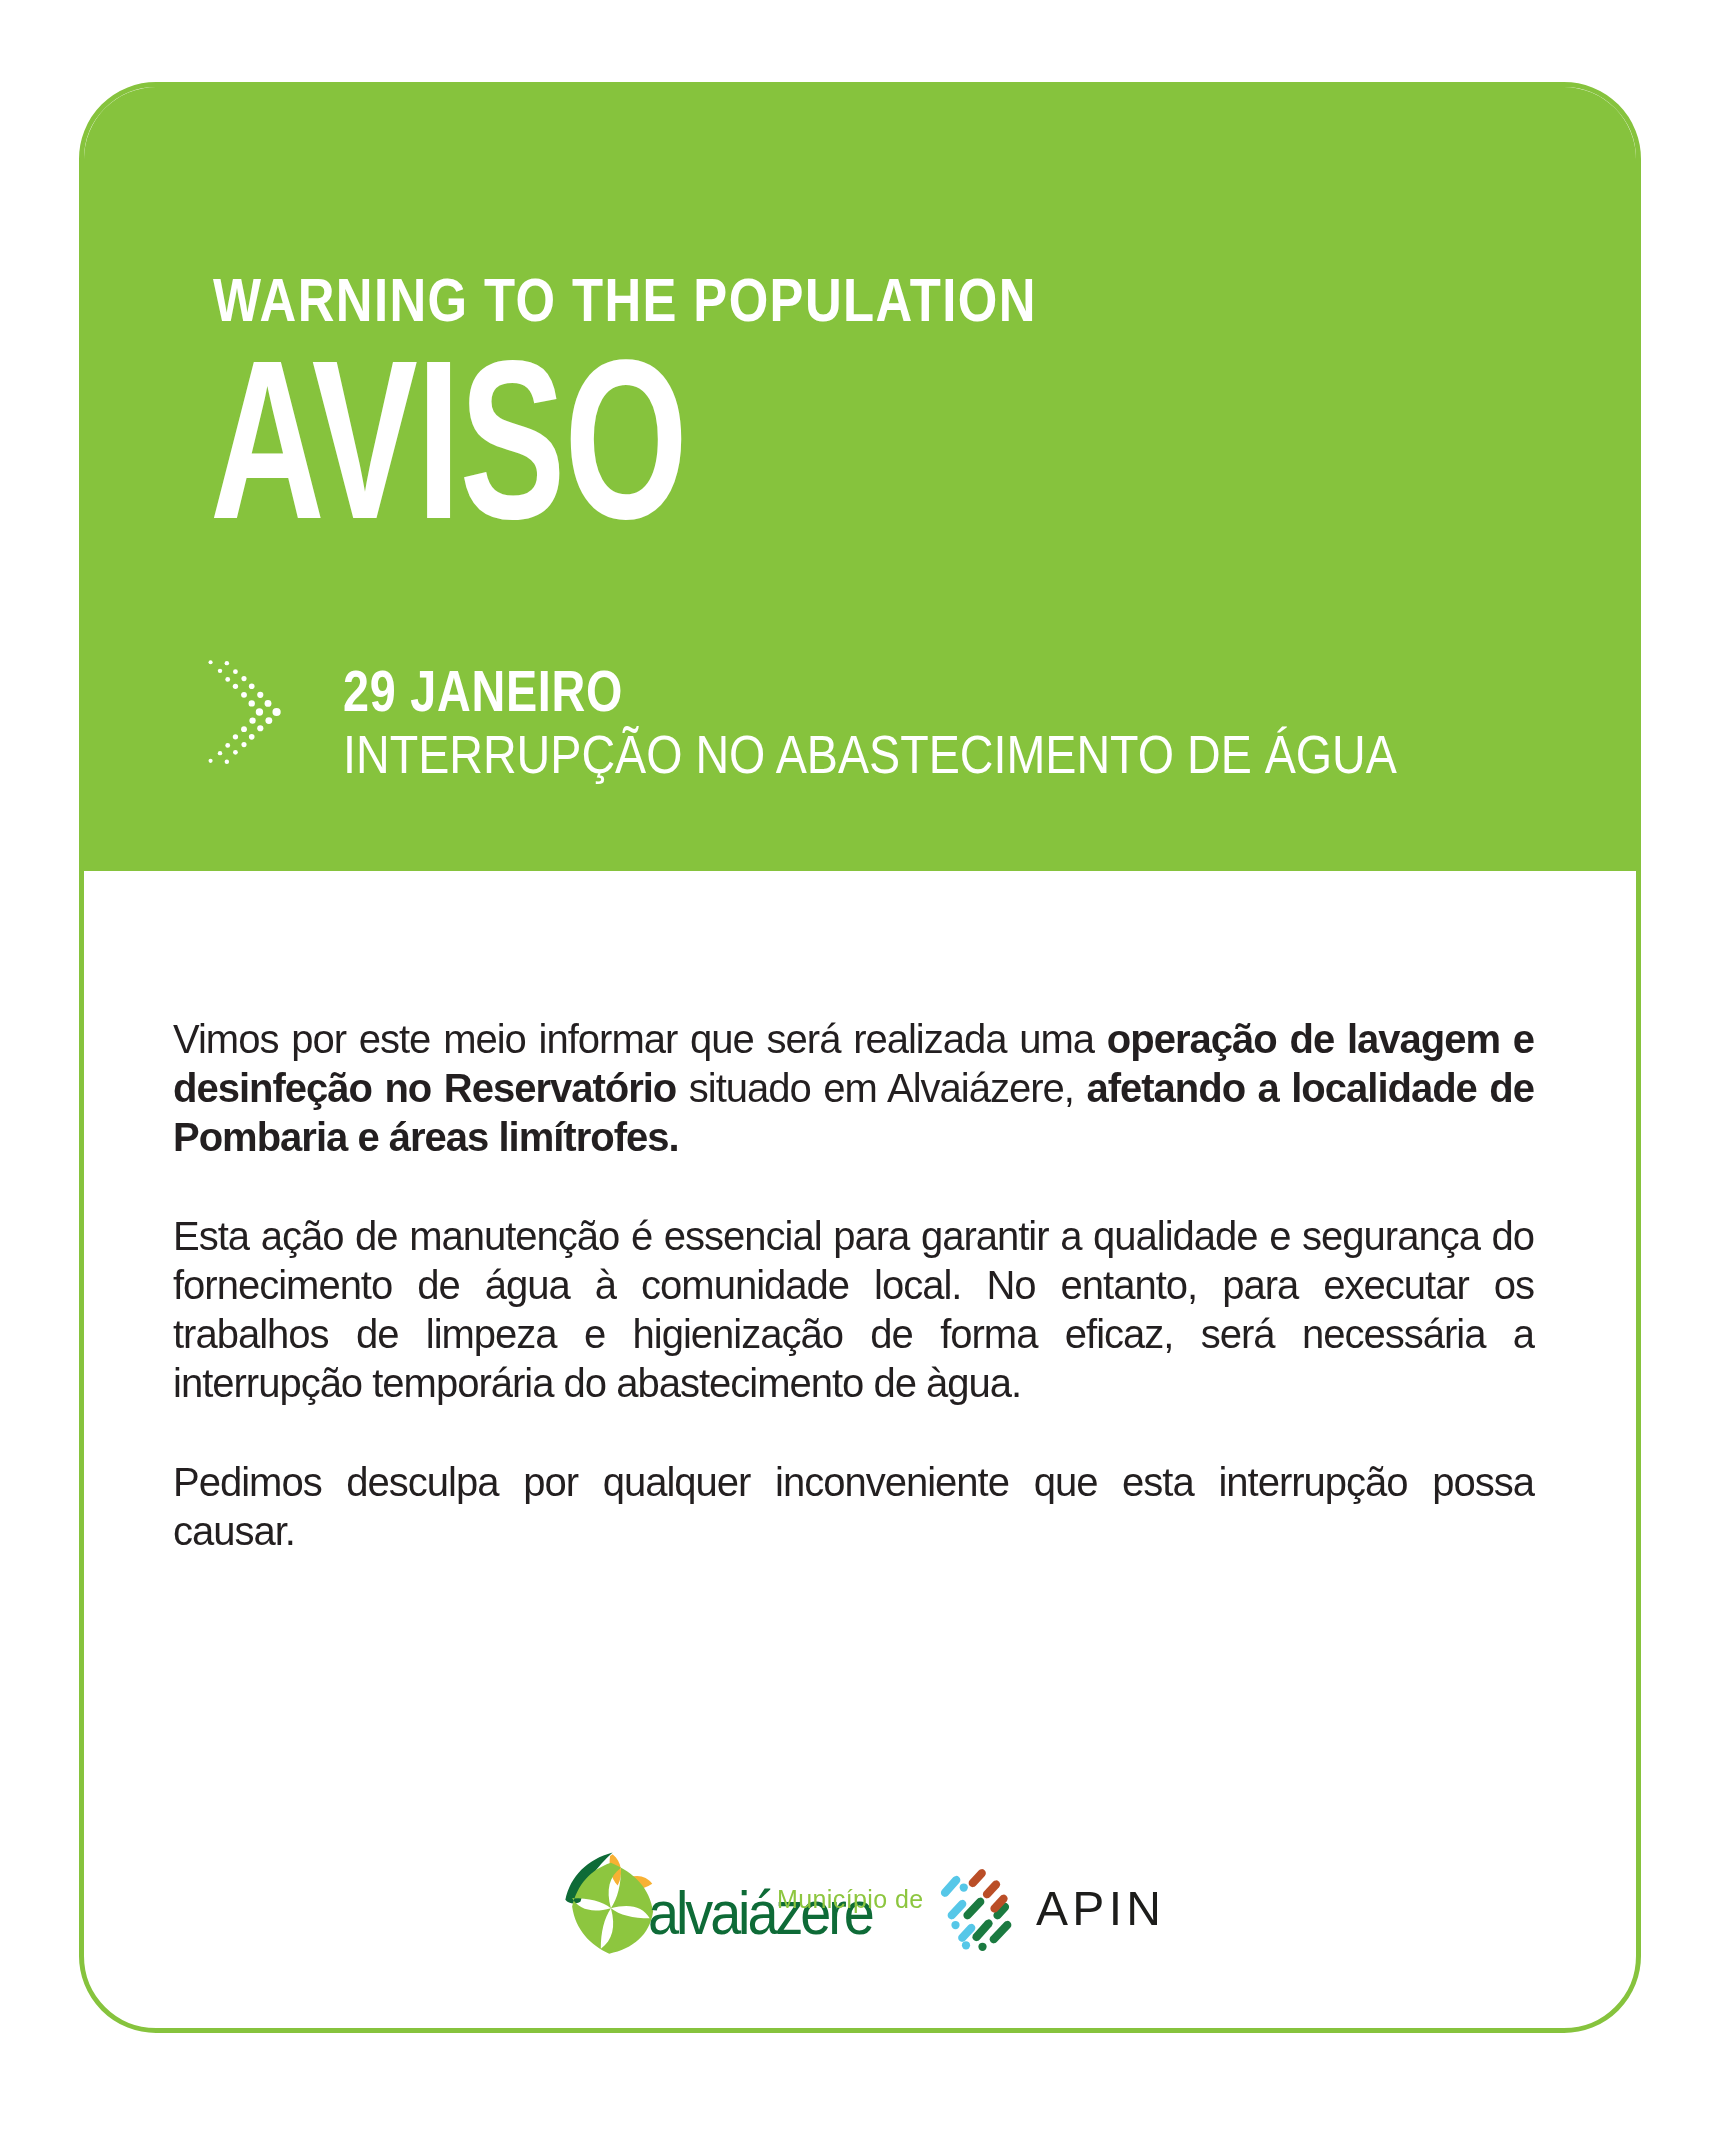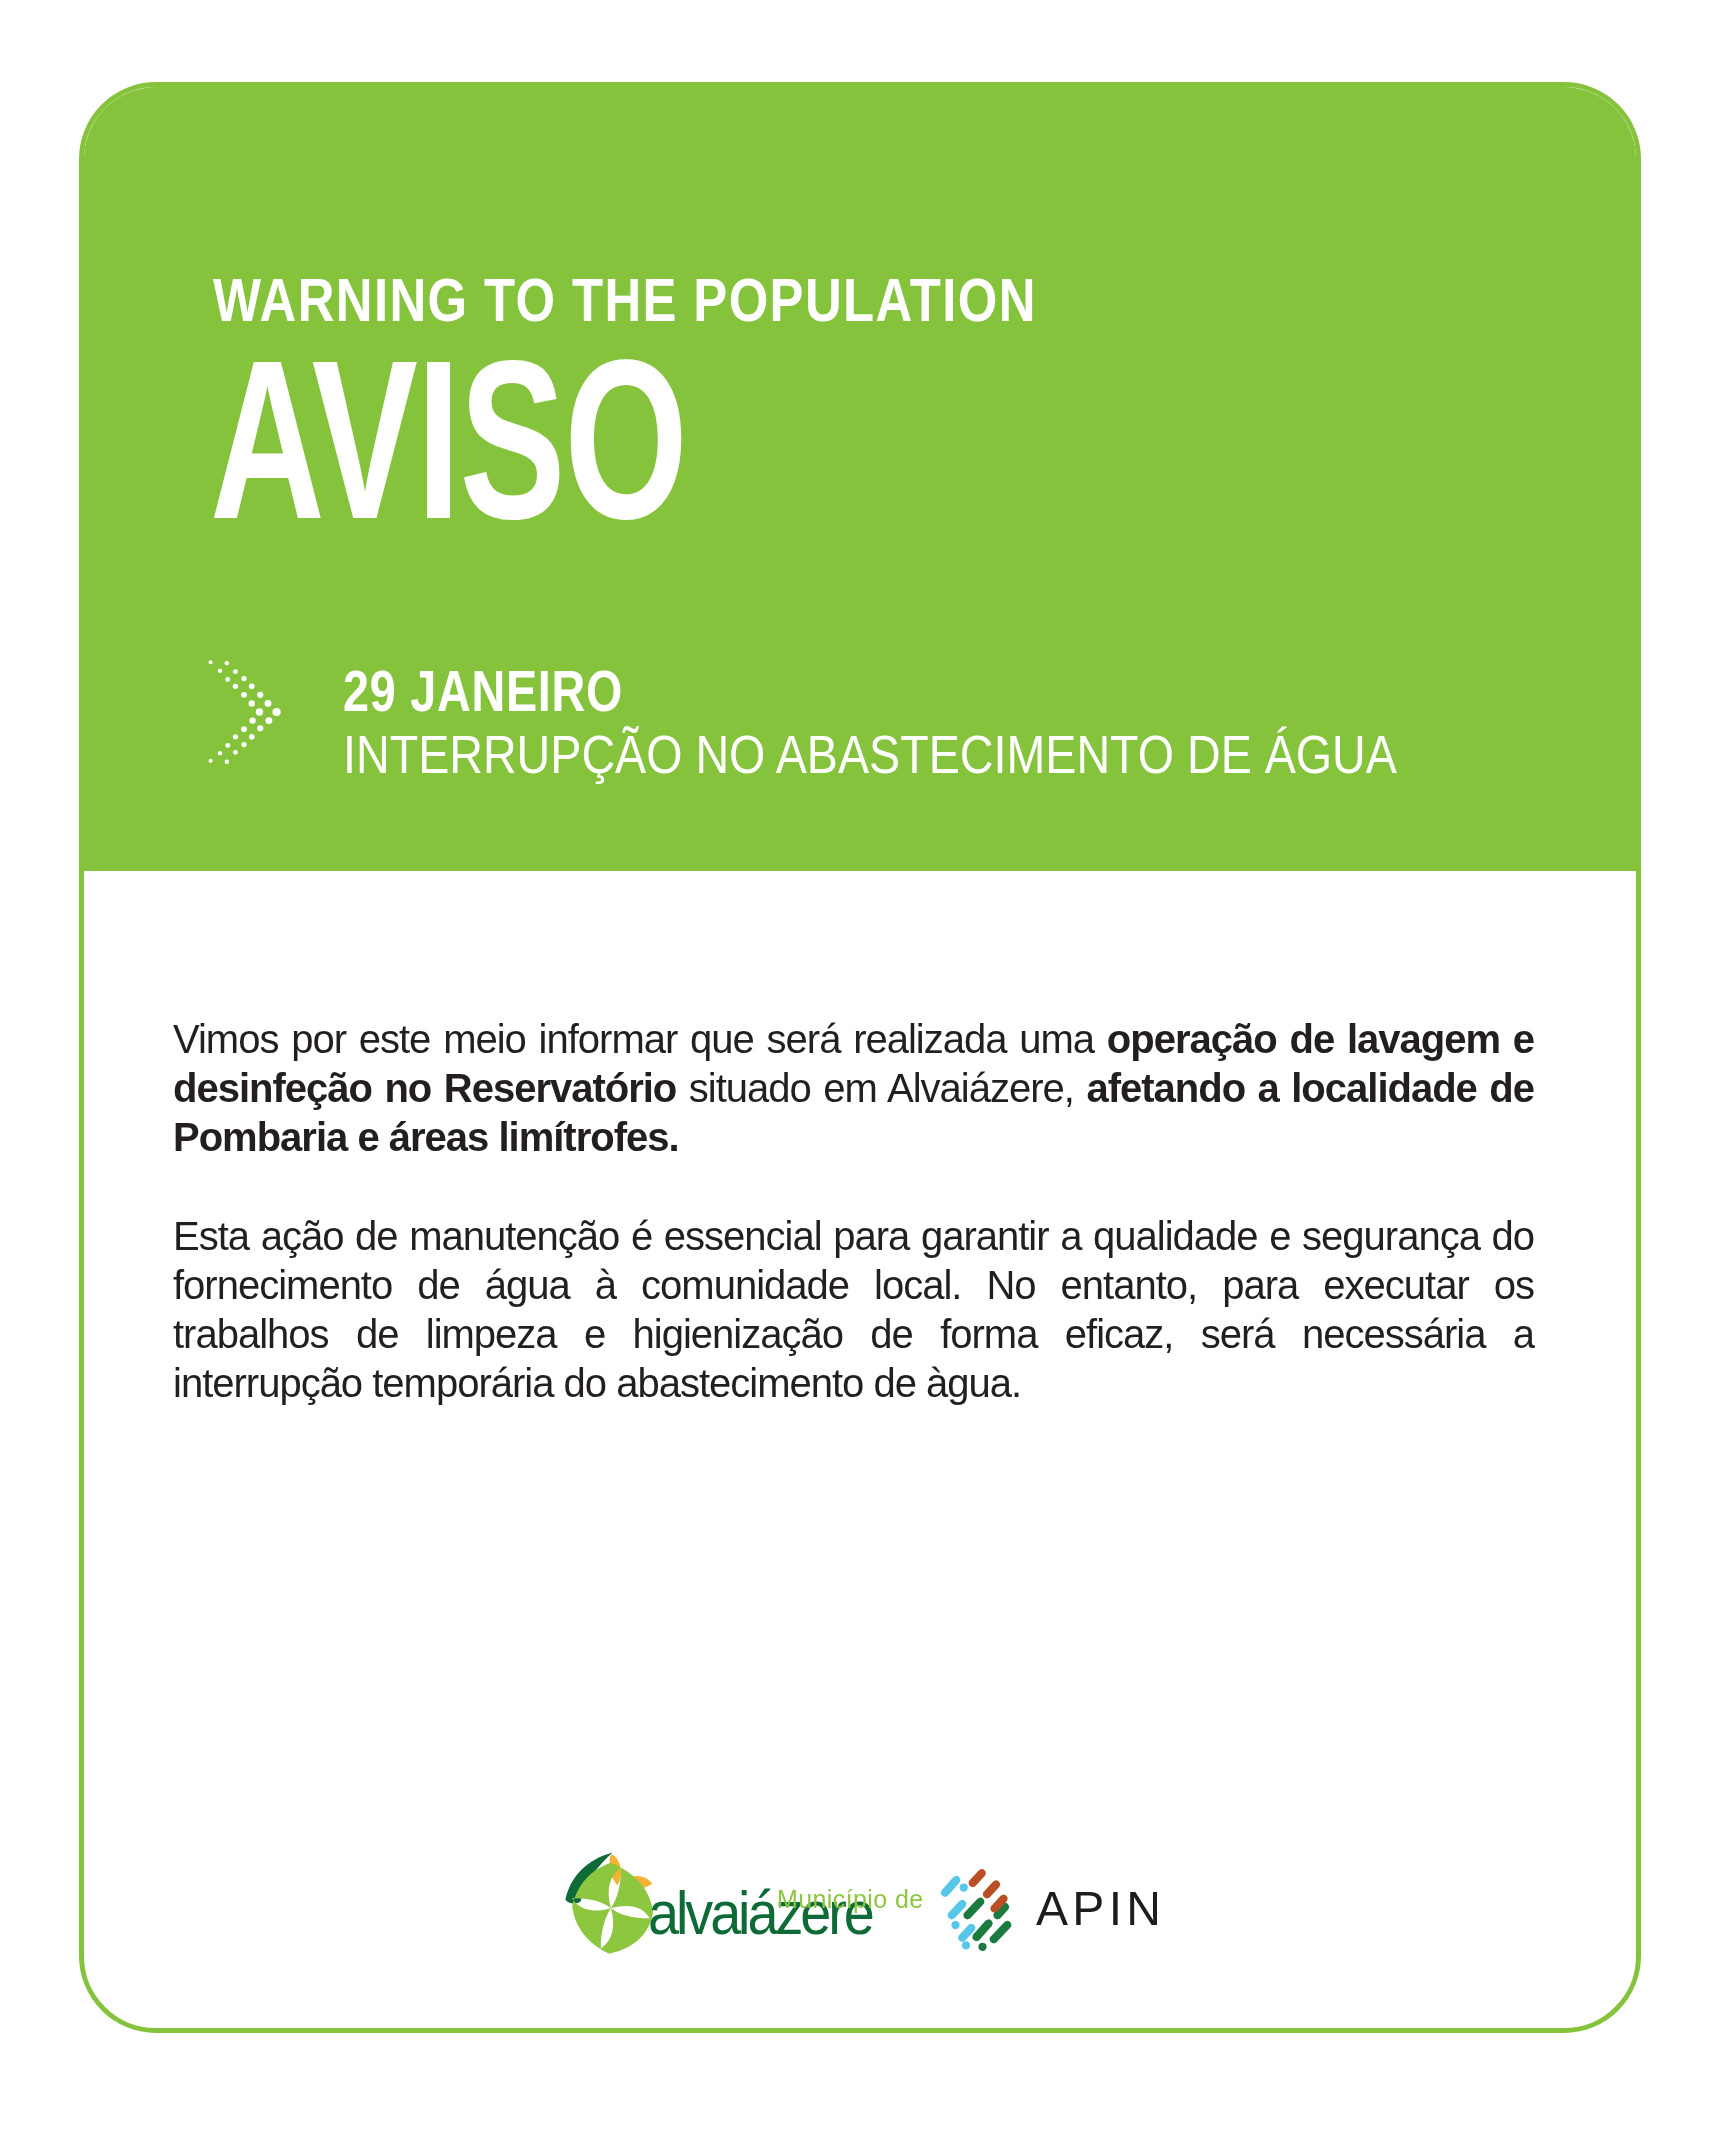--- a/index.html
+++ b/index.html
@@ -109,20 +109,21 @@
         <circle cx="24" cy="121" r="2.6"></circle>
     </g>
   </svg>
 
   <span class="abs cond date-line">29 JANEIRO</span>
   <span class="abs cond subtitle-line">INTERRUPÇÃO NO ABASTECIMENTO DE ÁGUA</span>
 
   <div class="abs body-text">
       <p><span>Vimos por este meio informar que será realizada uma </span><b>operação de lavagem e desinfeção no Reservatório</b><span> situado em Alvaiázere, </span><b>afetando a  localidade de Pombaria e áreas limítrofes.</b></p>
       <p><span>Esta ação de manutenção é essencial para garantir a qualidade e segurança do fornecimento de água à comunidade local. No entanto, para executar os trabalhos de limpeza e higienização de forma eficaz, será necessária a interrupção temporária do abastecimento de àgua.</span></p>
+      <p><span>Pedimos desculpa por qualquer inconveniente que esta interrupção possa causar.</span></p>
     </div>
 
   <svg class="abs alv-icon" width="97" height="108" viewBox="0 0 115 126" xmlns="http://www.w3.org/2000/svg">
     <path style="fill:var(--alv-dark)" d="M4,58 C10,30 30,10 60,2 C42,18 27,38 22,60 C16,64 8,63 4,58 Z"></path>
     <path style="fill:var(--alv-yellow)" d="M60,4 C71,13 73,28 66,41 C58,33 55,18 57,6 Z"></path>
     <path style="fill:var(--alv-yellow)" d="M70,37 C84,26 99,28 107,39 C96,47 81,47 71,41 Z"></path>
     <path style="fill:var(--alv-light)" fill-rule="evenodd" d="
       M58,14 C86,26 104,44 108,72 C104,100 84,116 56,122 C34,112 16,94 12,66 C18,40 34,22 58,14 Z
       M58,68 C52,46 56,30 70,20 C70,40 66,56 58,68 Z
       M58,68 C80,62 96,66 104,80 C84,80 68,76 58,68 Z

